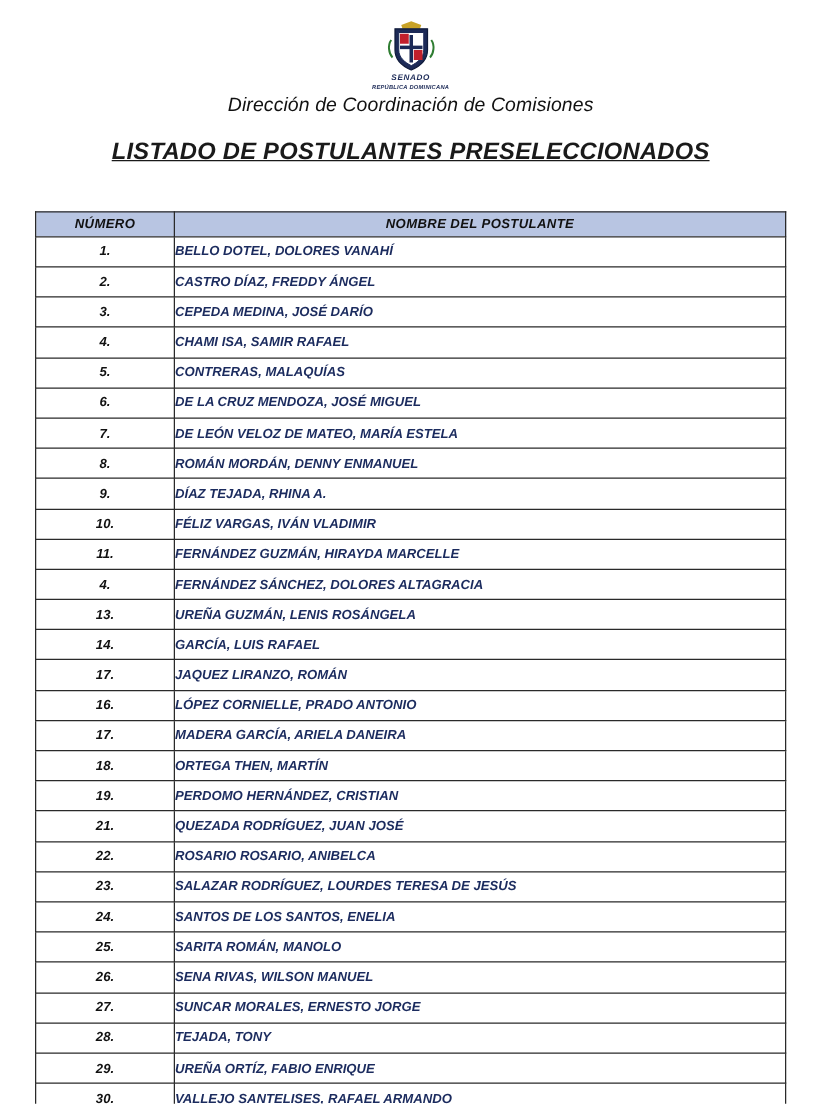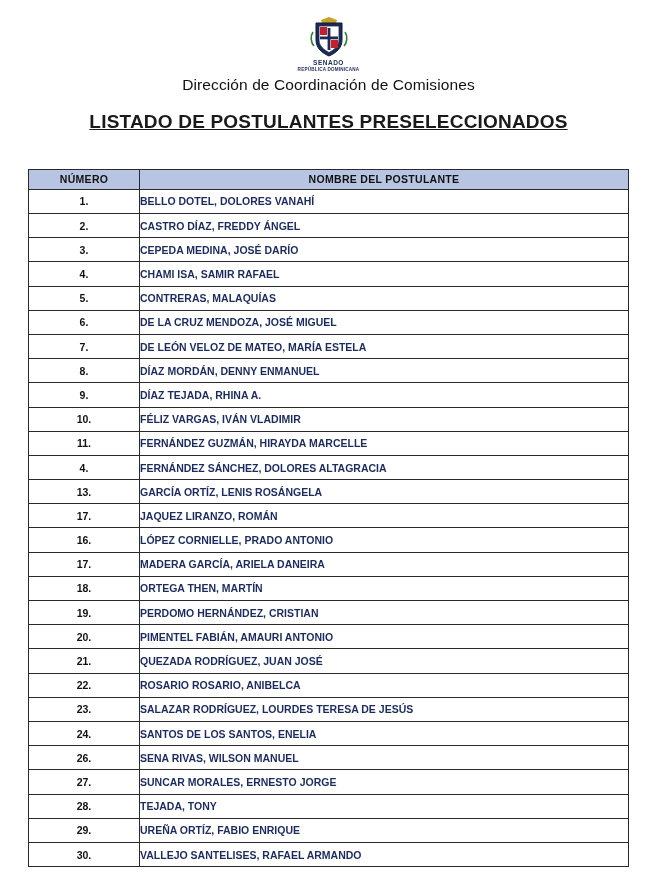--- a/index.html
+++ b/index.html
@@ -13,20 +13,21 @@
     font-family: "Liberation Sans", sans-serif;
     color: #1a1a1a;
     overflow: hidden;
   }
   .page {
     width: 657px;
     height: 883px;
     box-sizing: border-box;
     padding: 10px 28px 0 28px;
     position: relative;
+    font-style: italic;
   }
   .logo-wrap {
     display: flex;
     flex-direction: column;
     align-items: center;
     margin-top: 6px;
   }
   .crest {
     width: 40px;
     height: 42px;
@@ -165,41 +166,45 @@
         <tr>
           <td class="num">6.</td>
           <td class="name">DE LA CRUZ MENDOZA, JOSÉ MIGUEL</td>
         </tr>
         <tr>
           <td class="num">7.</td>
           <td class="name">DE LEÓN VELOZ DE MATEO, MARÍA ESTELA</td>
         </tr>
         <tr>
           <td class="num">8.</td>
-          <td class="name">DÍAZ MORDÁN, DENNY ENMANUEL</td>
+          <td class="name">ROMÁN MORDÁN, DENNY ENMANUEL</td>
         </tr>
         <tr>
           <td class="num">9.</td>
           <td class="name">DÍAZ TEJADA, RHINA A.</td>
         </tr>
         <tr>
           <td class="num">10.</td>
           <td class="name">FÉLIZ VARGAS, IVÁN VLADIMIR</td>
         </tr>
         <tr>
           <td class="num">11.</td>
           <td class="name">FERNÁNDEZ GUZMÁN, HIRAYDA MARCELLE</td>
         </tr>
         <tr>
           <td class="num">4.</td>
           <td class="name">FERNÁNDEZ SÁNCHEZ, DOLORES ALTAGRACIA</td>
         </tr>
         <tr>
           <td class="num">13.</td>
-          <td class="name">GARCÍA ORTÍZ, LENIS ROSÁNGELA</td>
+          <td class="name">UREÑA GUZMÁN, LENIS ROSÁNGELA</td>
+        </tr>
+        <tr>
+          <td class="num">14.</td>
+          <td class="name">GARCÍA, LUIS RAFAEL</td>
         </tr>
         <tr>
           <td class="num">17.</td>
           <td class="name">JAQUEZ LIRANZO, ROMÁN</td>
         </tr>
         <tr>
           <td class="num">16.</td>
           <td class="name">LÓPEZ CORNIELLE, PRADO ANTONIO</td>
         </tr>
         <tr>
@@ -208,40 +213,40 @@
         </tr>
         <tr>
           <td class="num">18.</td>
           <td class="name">ORTEGA THEN, MARTÍN</td>
         </tr>
         <tr>
           <td class="num">19.</td>
           <td class="name">PERDOMO HERNÁNDEZ, CRISTIAN</td>
         </tr>
         <tr>
-          <td class="num">20.</td>
-          <td class="name">PIMENTEL FABIÁN, AMAURI ANTONIO</td>
-        </tr>
-        <tr>
           <td class="num">21.</td>
           <td class="name">QUEZADA RODRÍGUEZ, JUAN JOSÉ</td>
         </tr>
         <tr>
           <td class="num">22.</td>
           <td class="name">ROSARIO ROSARIO, ANIBELCA</td>
         </tr>
         <tr>
           <td class="num">23.</td>
           <td class="name">SALAZAR RODRÍGUEZ, LOURDES TERESA DE JESÚS</td>
         </tr>
         <tr>
           <td class="num">24.</td>
           <td class="name">SANTOS DE LOS SANTOS, ENELIA</td>
         </tr>
         <tr>
+          <td class="num">25.</td>
+          <td class="name">SARITA ROMÁN, MANOLO</td>
+        </tr>
+        <tr>
           <td class="num">26.</td>
           <td class="name">SENA RIVAS, WILSON MANUEL</td>
         </tr>
         <tr>
           <td class="num">27.</td>
           <td class="name">SUNCAR MORALES, ERNESTO JORGE</td>
         </tr>
         <tr>
           <td class="num">28.</td>
           <td class="name">TEJADA, TONY</td>

